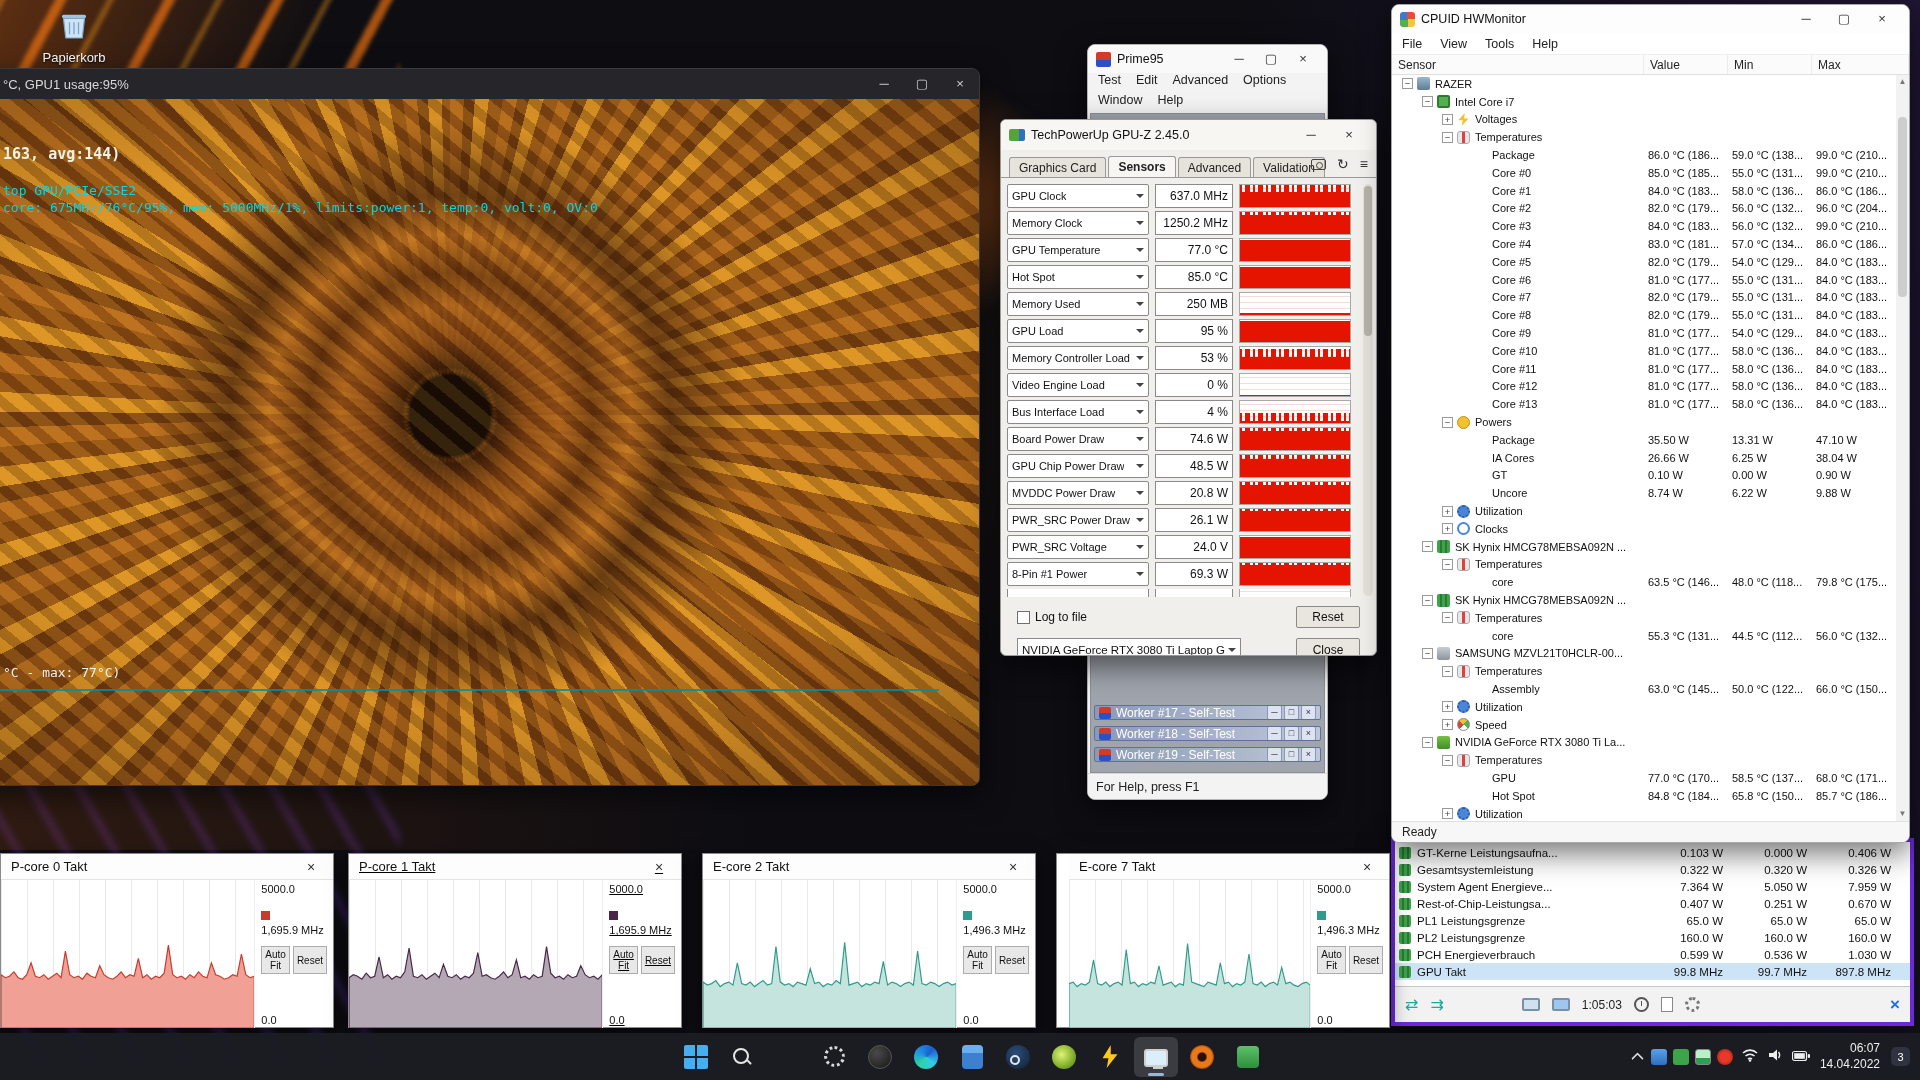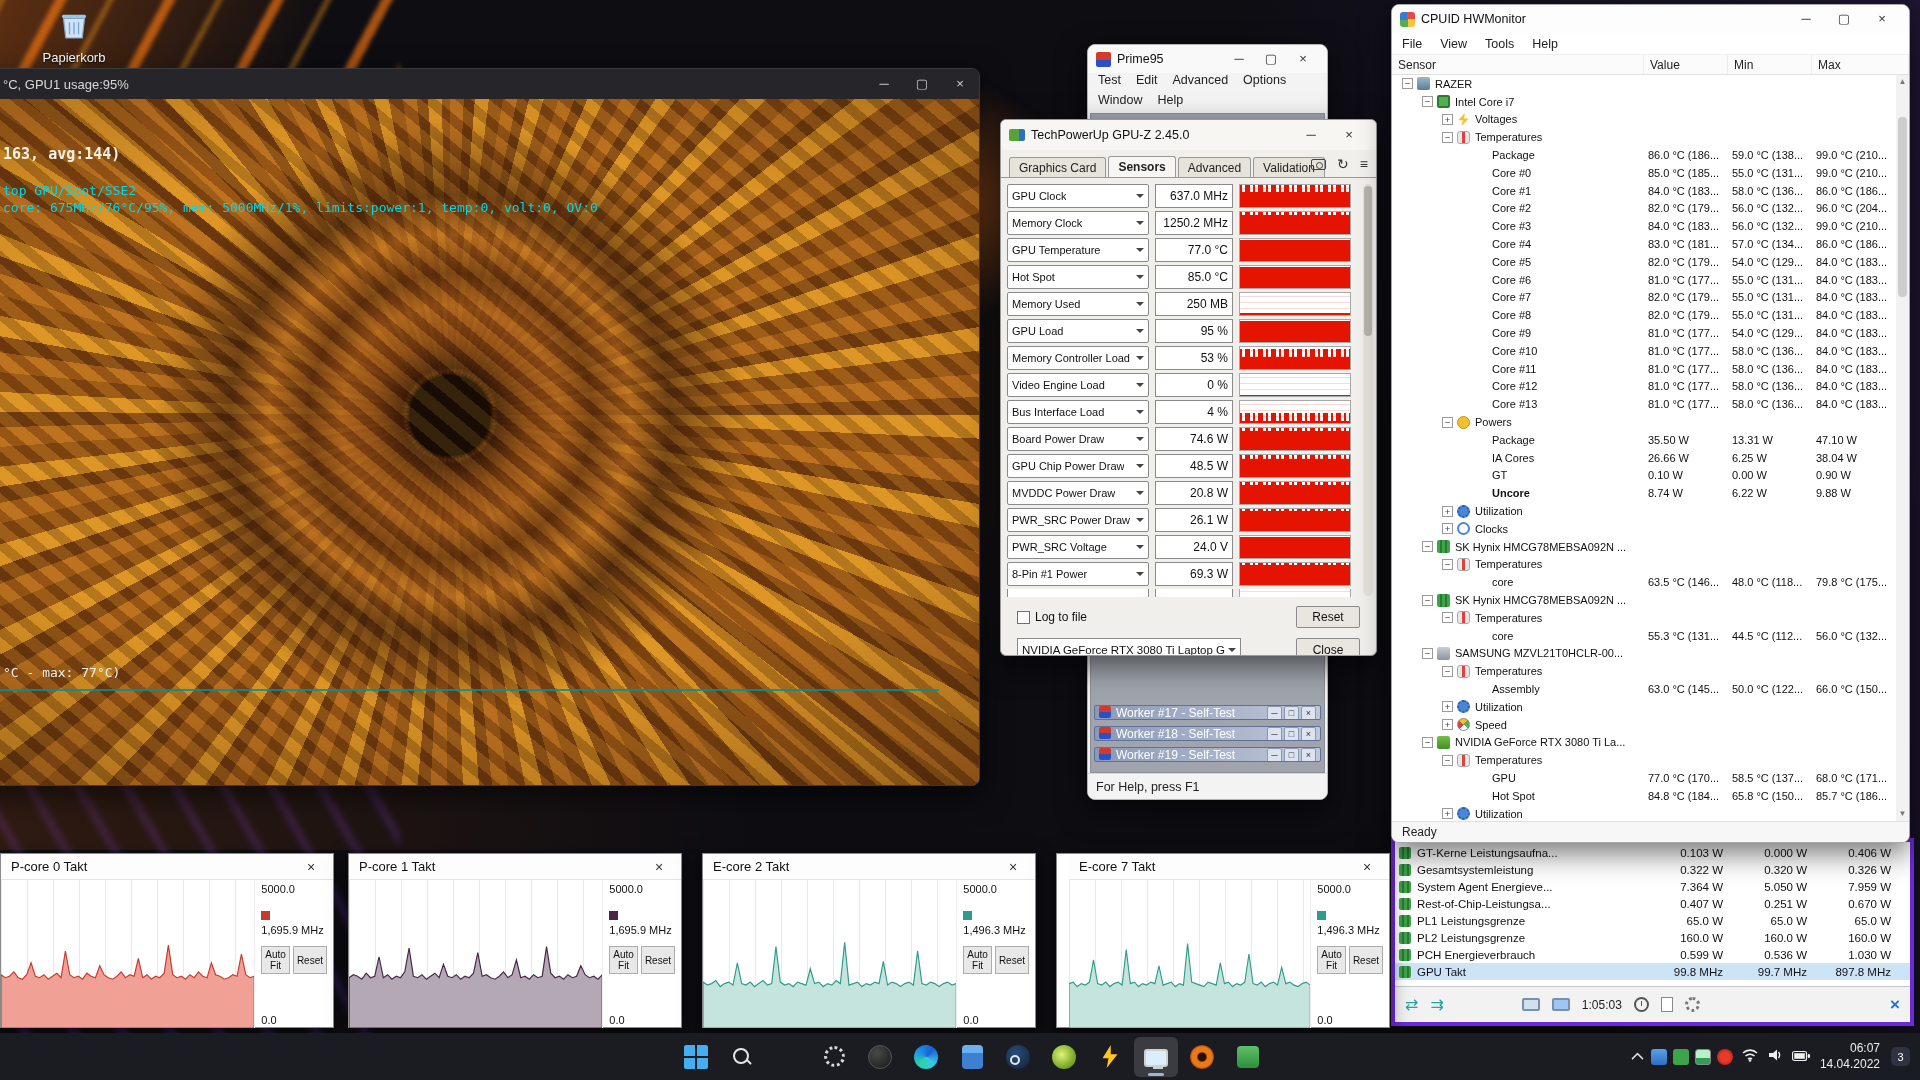--- a/index.html
+++ b/index.html
@@ -56,21 +56,21 @@
   .prime95{left:1087px;top:44px;width:241px;height:756px;background:#f3f3f3;border-radius:8px;z-index:2;border:1px solid #b5b5b5;overflow:hidden;display:flex;flex-direction:column}
   .p95-titlebar{height:28px;display:flex;align-items:center;padding:0 8px;background:#f9f9f9}
   .p95-icon{width:15px;height:15px;background:linear-gradient(180deg,#d43a2a 50%,#2a50c8 50%);border-radius:2px;margin-right:6px;flex:none}
   .p95-title{font-size:12.5px;color:#111}
   .p95-controls{margin-left:auto;display:flex}
   .p95-controls .ctl{width:32px}
   .menubar-row{height:20px;display:flex;align-items:flex-start;padding:0 10px;background:#f3f3f3;font-size:12.5px;color:#222}
   .menubar-row .menu-item{margin-right:15px}
   .p95-mdi{flex:1;background:#a0a5ad;position:relative;margin:0 2px;border:1px solid #8a8f96}
   .workers{position:absolute;left:3px;right:3px;bottom:10px;display:flex;flex-direction:column;gap:6px}
-  .worker{height:15px;background:linear-gradient(90deg,#8b99b8,#c0c8d8);border:1px solid #5f719b;border-radius:2px;display:flex;color:#fff;font-size:12px;padding:0 4px;white-space:nowrap;overflow:hidden}
+  .worker{height:15px;background:linear-gradient(90deg,#8b99b8,#c0c8d8);border:1px solid #5f719b;border-radius:2px;display:flex;align-items:center;color:#fff;font-size:12px;padding:0 4px;white-space:nowrap;overflow:hidden}
   .wk-icon{width:12px;height:12px;background:linear-gradient(180deg,#d43a2a 50%,#2a50c8 50%);border-radius:2px;margin-right:5px;flex:none}
   .wk-btns{margin-left:auto;display:flex;gap:2px;flex:none}
   .wk-btn{width:15px;height:15px;background:#dde4f0;border:1px solid #8a97b5;font-size:9px;line-height:12px;text-align:center;color:#334;border-radius:2px}
   .p95-status{height:26px;background:#f3f3f3;border-top:1px solid #d8d8d8;display:flex;align-items:center;padding:0 8px;font-size:12.5px;color:#222}
 
   
   .gpuz{left:1000px;top:119px;width:377px;height:537px;background:#f0efec;border-radius:6px;border:1px solid #9a9a9a;z-index:3;overflow:hidden}
   .gz-titlebar{height:30px;background:#f7f6f3;display:flex;align-items:center;padding:0 8px;font-size:12.5px;color:#111}
   .gz-ticon{width:16px;height:12px;background:linear-gradient(90deg,#57a33a 60%,#2f6fbf 60%);border-radius:2px;margin-right:6px;flex:none}
   .gz-controls{margin-left:auto;display:flex}
@@ -225,21 +225,21 @@
     <span class="fm-title">°C, GPU1 usage:95%</span>
     <span class="fm-controls">
       <span class="ctl">─</span>
       <span class="ctl">▢</span>
       <span class="ctl">×</span>
     </span>
   </div>
   <div class="fm-canvas">
     <div class="fm-weave"></div>
     <div class="fm-text fm-fps">163, avg:144)</div>
-    <div class="fm-text fm-i1">top GPU/Spot/SSE2</div>
+    <div class="fm-text fm-i1">top GPU/PCIe/SSE2</div>
     <div class="fm-text fm-i2">core: 675MHz/76°C/95%, mem: 5000MHz/1%, limits:power:1, temp:0, volt:0, OV:0</div>
     <div class="fm-text fm-temp">°C - max: 77°C)</div>
     <div class="fm-gline1"></div>
 
   </div>
 </div>
 
 <div class="win prime95">
   <div class="p95-titlebar">
     <span class="p95-icon"></span>
@@ -794,21 +794,21 @@
         </div>
         <div class="hm-row">
           <div class="hm-label" style="padding-left: 100px;">
             <span>GT</span>
           </div>
           <div class="hm-cell">0.10 W</div>
           <div class="hm-cell">0.00 W</div>
           <div class="hm-cell">0.90 W</div>
         </div>
         <div class="hm-row">
-          <div class="hm-label" style="padding-left: 100px; font-weight: bold;">
+          <div class="hm-label" style="padding-left: 100px;">
             <span>Uncore</span>
           </div>
           <div class="hm-cell">8.74 W</div>
           <div class="hm-cell">6.22 W</div>
           <div class="hm-cell">9.88 W</div>
         </div>
         <div class="hm-row">
           <div class="hm-label" style="padding-left: 50px;">
             <span class="expander">+</span>
             <span class="ticon ticon-util"></span>
@@ -1006,21 +1006,21 @@
           <div class="gw-max">5000.0</div>
           <div class="gw-mid"><span class="gw-legend" style="background: rgb(198, 59, 47);"></span><div class="gw-val">1,695.9 MHz</div></div>
           <div class="gw-btns">
             <button class="gw-btn">Auto Fit</button>
             <button class="gw-btn">Reset</button>
           </div>
           <div class="gw-min">0.0</div>
         </div>
       </div>
     </div>
-    <div class="gwin" style="left: 348px;">
+    <div class="gwin" style="left: 348px; text-decoration: underline;">
       <div class="gw-title">
         <span>P-core 1 Takt</span>
         <span class="gw-close">×</span>
       </div>
       <div class="gw-body">
         <div class="gw-chart">
           <svg class="gw-svg" viewBox="0 0 258 148" preserveAspectRatio="none">
             <polygon points="0,148 0.0,97.7 4.4,94.7 8.7,96.2 13.1,99.2 17.5,93.2 21.9,97.7 26.2,96.2 30.6,77.0 35.0,97.7 39.4,94.7 43.7,99.2 48.1,96.2 52.5,97.7 56.8,91.8 61.2,68.1 65.6,96.2 70.0,97.7 74.3,94.7 78.7,99.2 83.1,96.2 87.5,93.2 91.8,97.7 96.2,84.4 100.6,96.2 104.9,97.7 109.3,94.7 113.7,99.2 118.1,96.2 122.4,97.7 126.8,93.2 131.2,72.5 135.6,96.2 139.9,94.7 144.3,97.7 148.7,99.2 153.1,96.2 157.4,91.8 161.8,97.7 166.2,94.7 170.5,79.9 174.9,97.7 179.3,96.2 183.7,99.2 188.0,94.7 192.4,97.7 196.8,96.2 201.2,66.6 205.5,93.2 209.9,97.7 214.3,96.2 218.6,99.2 223.0,94.7 227.4,97.7 231.8,96.2 236.1,85.8 240.5,94.7 244.9,97.7 249.3,96.2 253.6,99.2 258.0,94.7 258,148" fill="#b3a8b4" stroke="#4a2748" stroke-width="1.2"></polygon>
           </svg>
         </div>

